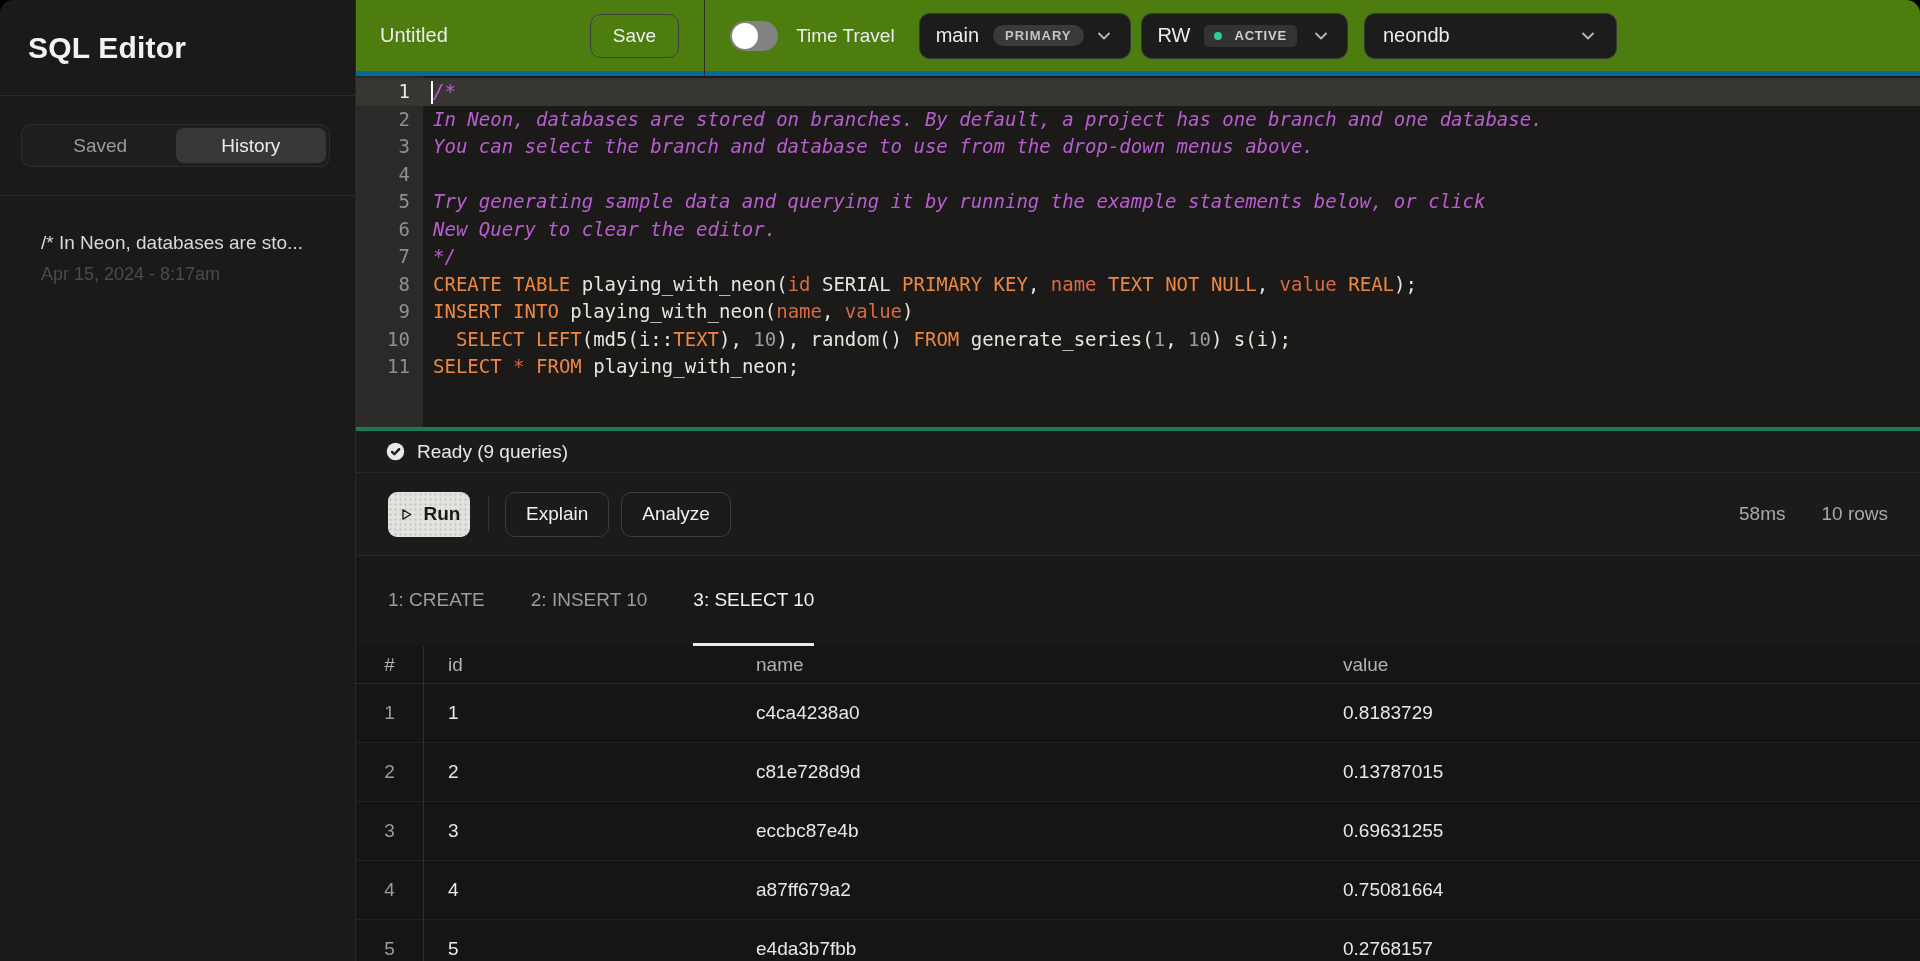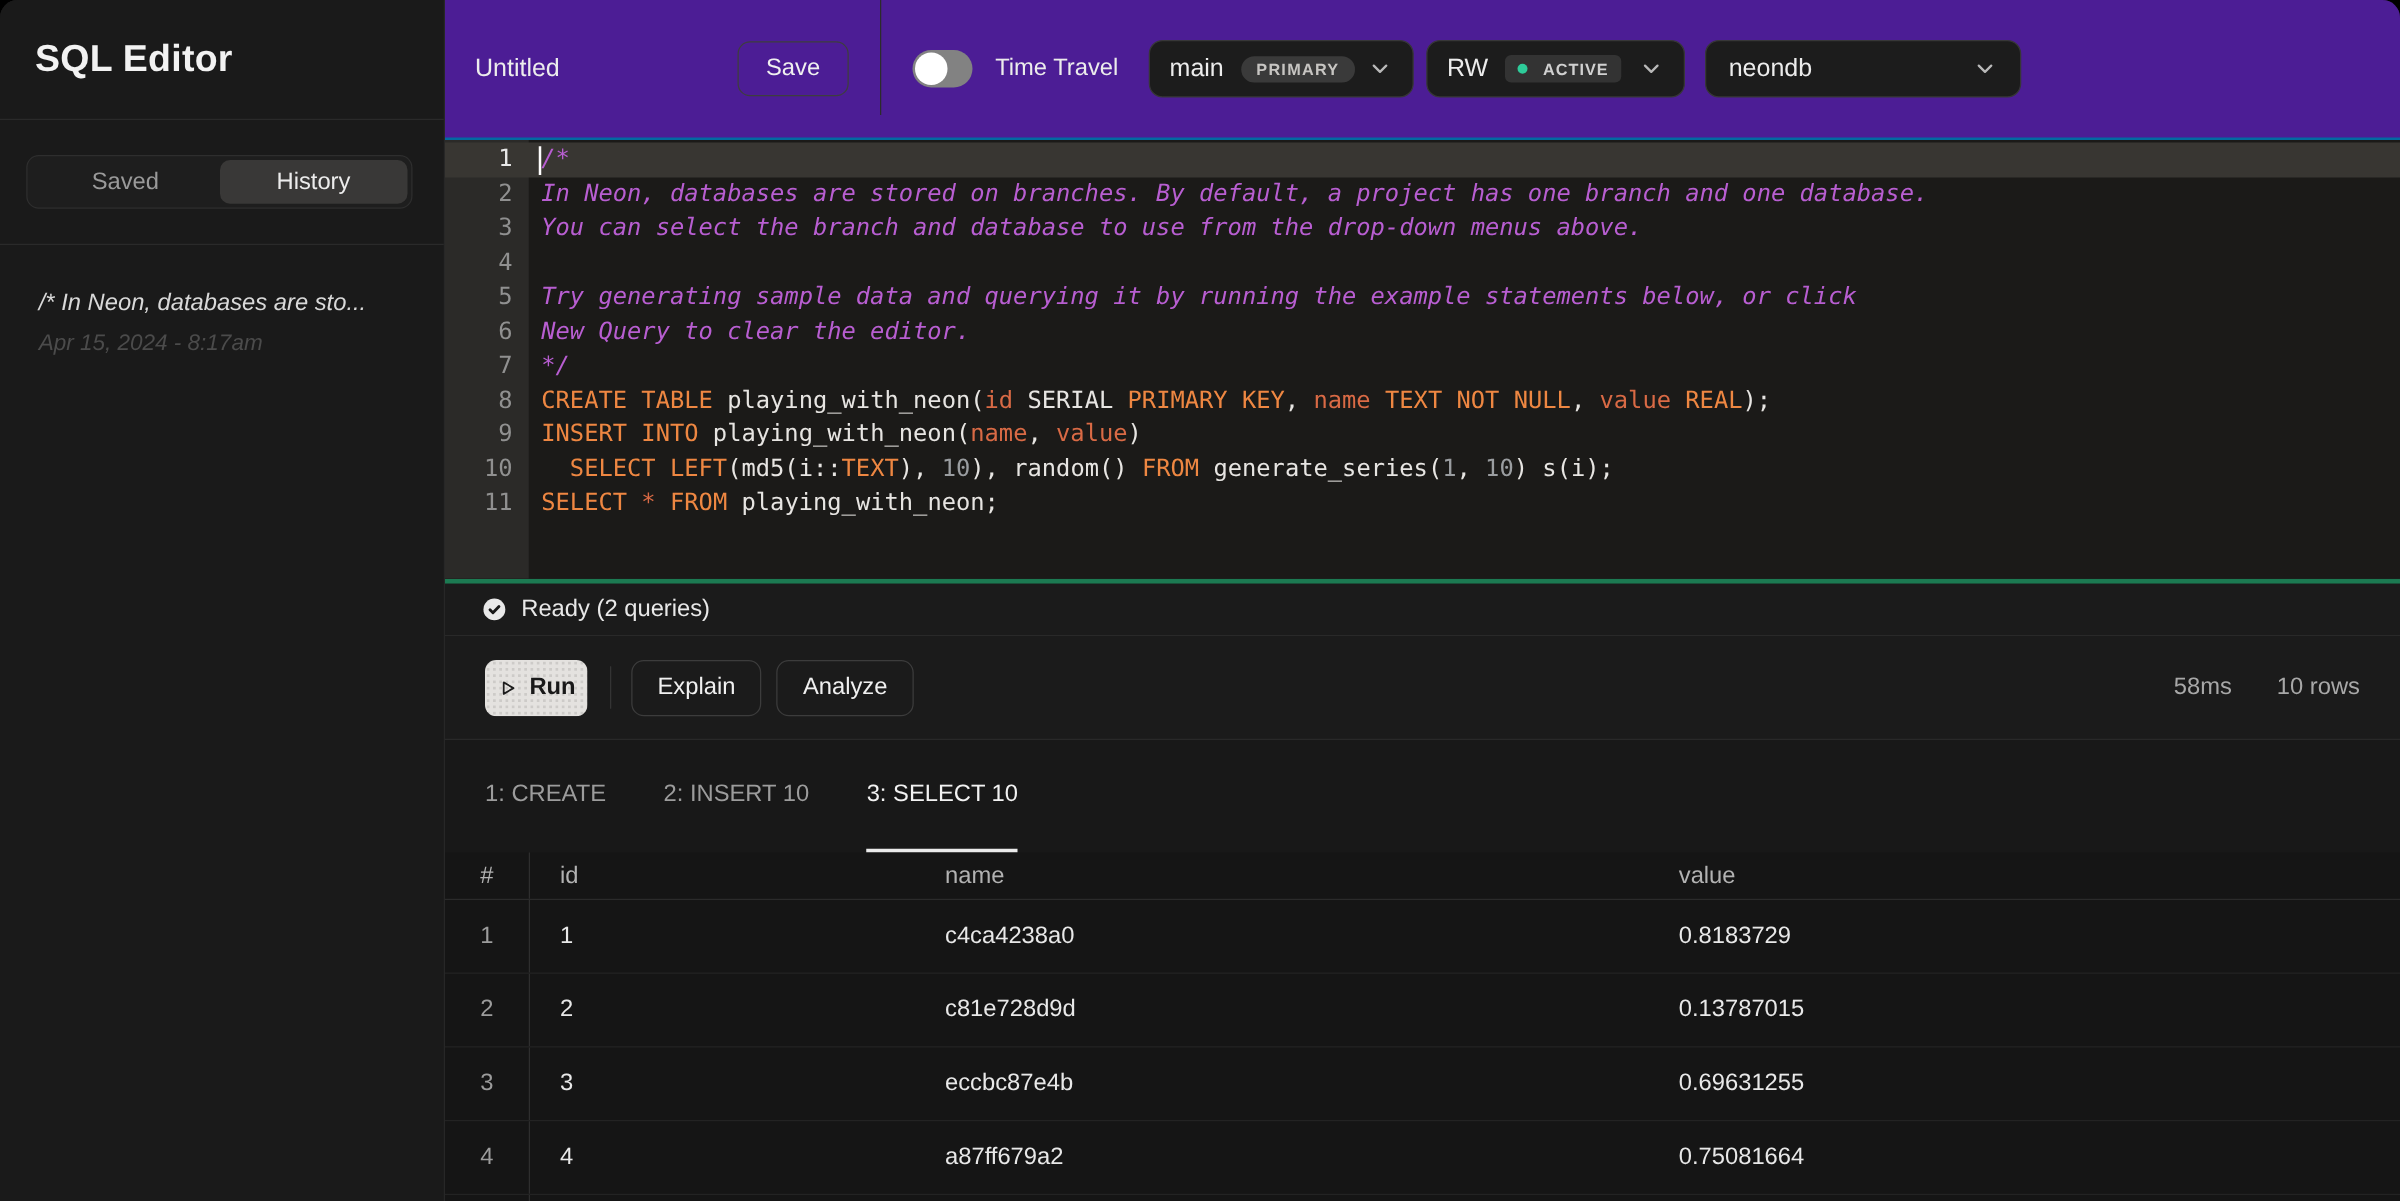--- a/index.html
+++ b/index.html
@@ -15,30 +15,30 @@
   .sidebar-header { height:96px; border-bottom:1px solid #2a2a2a; display:flex; align-items:center; padding-left:28px; }
   .app-title { font-size:30px; font-weight:700; color:#f2f2f2; letter-spacing:.2px; }
   .sidebar-tabs-section { height:100px; border-bottom:1px solid #2a2a2a; display:flex; align-items:center; padding:0 21px; }
   .segmented { width:309px; height:43px; background:#1e1e1e; border:1px solid #2e2e2e; border-radius:10px;
                display:flex; padding:3px; }
   .seg-opt { flex:1; display:flex; align-items:center; justify-content:center; font-size:19px; color:#9a9a9a;
              border-radius:8px; cursor:pointer; }
   .seg-opt.active { background:#393837; color:#ececec; }
   .dotted-dark { background-image:radial-gradient(rgba(255,255,255,.07) 1.2px, transparent 1.2px); background-size:5px 5px; }
   .seg-opt.active.dotted-dark { background-color:#393837; }
-  .history-list { padding:36px 31px;font-style:italic; }
+  .history-list { padding:36px 41px; }
   .history-item { cursor:pointer; }
   .history-title { font-size:19px; color:#d9d9d9; white-space:nowrap; }
   .history-date { font-size:18px; color:#4b4b4b; margin-top:10px; }
 
   
   .main { flex:1; display:flex; flex-direction:column; min-width:0; }
 
   
-  .topbar { height:112px; background:#4c1d95; border-bottom:2px solid #0369a1;
+  .topbar { height:76px; background:#4d7c0f; border-bottom:5px solid #0369a1;
             display:flex; align-items:center; padding-left:24px; flex-shrink:0; position:relative; }
   .doc-title { font-size:20px; font-weight:500; color:#ededed; }
   .btn { display:flex; align-items:center; justify-content:center; border:1px solid #3e3e3e; border-radius:10px;
          background:transparent; color:#f0f0f0; font-size:19px; cursor:pointer; font-family:inherit; }
   .save-btn { height:44px; padding:0 22px; margin-left:142px; }
   .topbar-vdiv { width:1px; height:92px; background:#2c2c2c; margin-left:25px; align-self:stretch; }
   .toggle { width:48px; height:30px; border-radius:15px; background:#828282; margin-left:25px; position:relative; cursor:pointer; flex-shrink:0; }
   .toggle-knob { position:absolute; left:2px; top:2px; width:26px; height:26px; border-radius:50%; background:#fff; }
   .toggle-label { margin-left:18px; font-size:19px; color:#ececec; }
   .dropdown { height:46px; border:1px solid #373737; border-radius:11px; display:flex; align-items:center;
@@ -192,21 +192,21 @@
     </div>
     <div class="green-bar"></div>
 
     <div class="ready-row">
       <span>
         <svg width="21" height="21" viewBox="0 0 24 24">
             <circle cx="12" cy="12" r="10" fill="#e8e8e8"></circle>
             <path d="M8 12.4l2.7 2.7 5.5-5.8" fill="none" stroke="#161616" stroke-width="2.6" stroke-linecap="round" stroke-linejoin="round"></path>
           </svg>
       </span>
-      <span class="ready-text">Ready (2 queries)</span>
+      <span class="ready-text">Ready (9 queries)</span>
     </div>
 
     <div class="actions-row">
       <button class="run-btn">
         <span>
           <svg width="17" height="17" viewBox="0 0 24 24" fill="none" stroke="#1d1d1d" stroke-width="2" stroke-linejoin="round">
               <path d="M7 5.5v13l11-6.5z"></path>
             </svg>
         </span>
         <span>Run</span>

